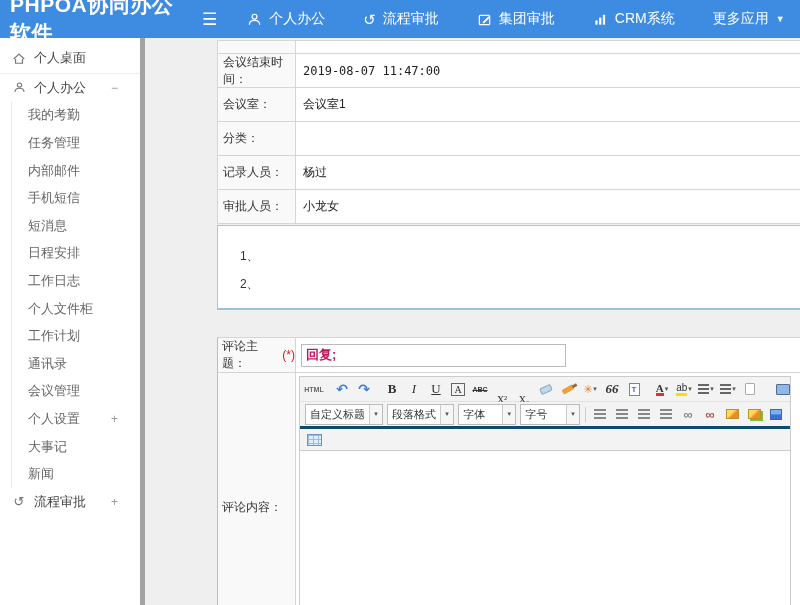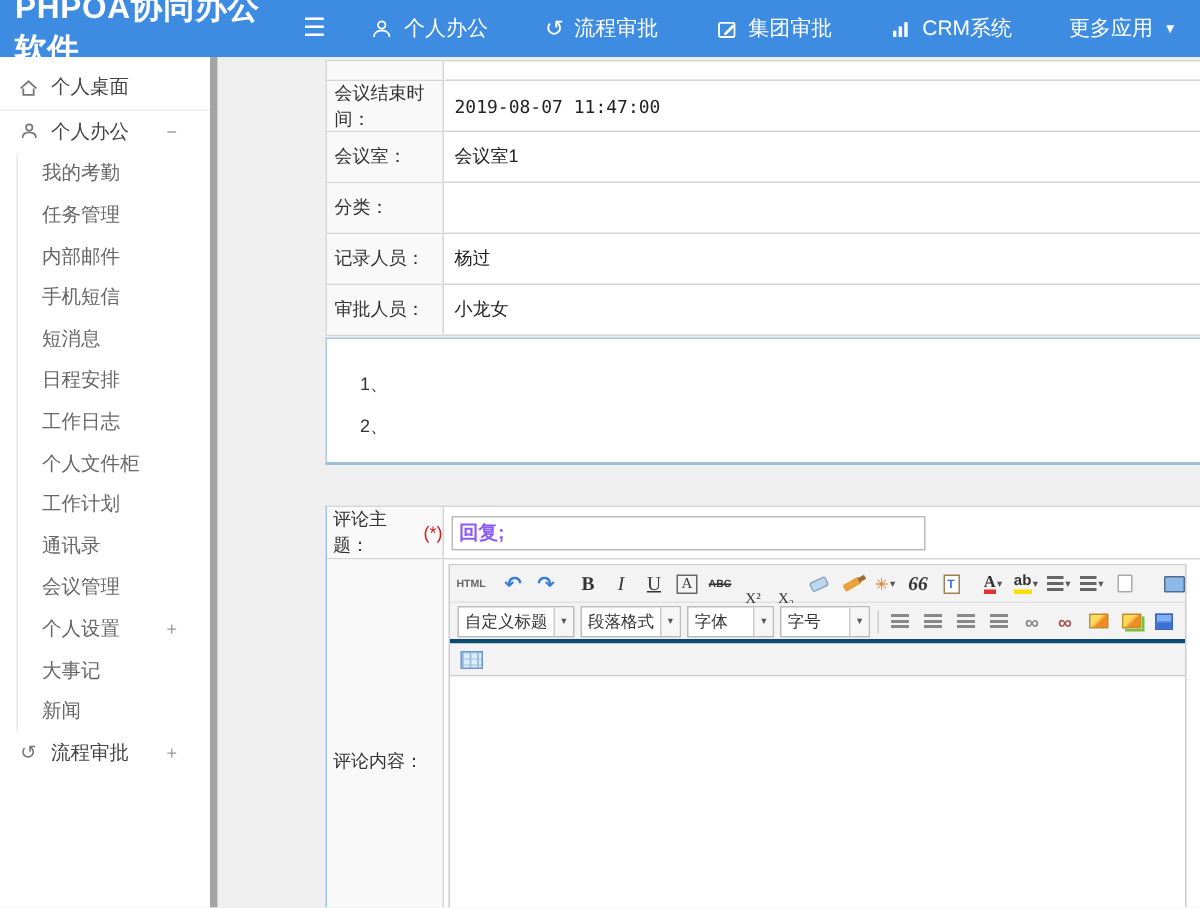--- a/index.html
+++ b/index.html
@@ -48,22 +48,22 @@
 
   .ctable { position:absolute; left:71px; top:299px; width:700px; background:#fff;
     border-top:1px solid #d5d5d5; border-left:1px solid #9fc3db; }
   .crow { display:flex; border-bottom:1px solid #d5d5d5; }
   .crow.subject { height:35px; }
   .crow.content { height:268px; border-bottom:none; }
   .cl { width:78px; background:#f9f9f9; border-right:1px solid #d5d5d5;
     display:flex; align-items:center; padding-left:4px; font-size:12px; color:#333; }
   .cl .req { color:#cc2222; margin-left:3px; }
   .cv { flex:1; display:flex; align-items:center; }
-  .subject-input { margin-left:5px; width:316px; height:23px; border:1px solid #bbb;
-    font-size:13px; font-weight:bold; color:#8b5cf6; padding:0 4px; background:#fff; }
+  .subject-input { margin-left:5px; width:265px; height:23px; border:1px solid #bbb;
+    font-size:13px; font-weight:bold; color:#be185d; padding:0 4px; background:#fff; }
 
   
   .editor { margin:3px; width:492px; align-self:flex-start; border:1px solid #ccc; background:#fff; height:262px;
     display:flex; flex-direction:column; }
   .edrow { display:flex; align-items:center; background:#f3f3f3; padding:1px 3px; flex-wrap:nowrap; }
   .edrow.r1 { height:25px; border-bottom:1px solid #e2e2e2; }
   .edrow.r2 { height:27px; border-bottom:3px solid #0c4a6e; }
   .edrow.r3 { height:22px; border-bottom:1px solid #ccc; }
   .ed-body { flex:1; background:#fff; }
   .tbi { display:inline-flex; align-items:center; justify-content:center; min-width:20px; height:19px;
@@ -81,21 +81,21 @@
   .icon-eraser { display:inline-block; width:12px; height:7px; background:#bcd8ee; border:1px solid #8aa7c0;
     border-radius:2px; transform:rotate(-25deg); }
   .icon-brush { display:inline-block; width:12px; height:5px; background:#e8a33d; border-radius:1px;
     transform:rotate(-30deg); position:relative; }
   .icon-brush::after { content:""; position:absolute; left:11px; top:1px; width:5px; height:3px; background:#9c6b32; }
   .t-wand { color:#e07b28; font-size:11px; }
   .caret-sm { font-size:7px; color:#555; margin-left:1px; }
   .icon-paste { display:inline-block; width:11px; height:13px; border:1px solid #a08050; background:#fff;
     color:#3a6fd5; font-size:8px; line-height:11px; text-align:center; font-weight:bold; }
   .t-fcolor { font-weight:bold; font-size:11px; line-height:10px; border-bottom:3px solid #d33; font-family:"Liberation Serif",serif; }
-  .t-hilite { font-weight:bold; font-size:10px; line-height:10px; border-bottom:3px solid #fd0;text-align:center; }
+  .t-hilite { font-weight:normal; font-size:10px; line-height:10px; border-bottom:3px solid #fd0;text-align:center; }
   .icon-bars { display:inline-block; width:11px; height:10px;
     background:repeating-linear-gradient(to bottom,#666 0 2px,transparent 2px 4px); }
   .icon-page { display:inline-block; width:10px; height:12px; background:#fff; border:1px solid #aaa; border-radius:1px; }
   .icon-mon { display:inline-block; width:14px; height:11px; border:1px solid #566a8c; background:#8db8ea; border-radius:1px; }
   .ed-sel { display:inline-flex; align-items:center; border:1px solid #bbb; background:#fff; height:21px;
     font-size:11px; color:#333; margin:0 2px; cursor:pointer; }
   .ed-sel .sel-label { padding:0 4px; white-space:nowrap; }
   .ed-sel .sel-caret { border-left:1px solid #ccc; width:13px; text-align:center; font-size:7px; color:#555; height:100%;
     display:flex; align-items:center; justify-content:center; background:#f6f6f6; }
   .icon-al { display:inline-block; width:12px; height:10px;

